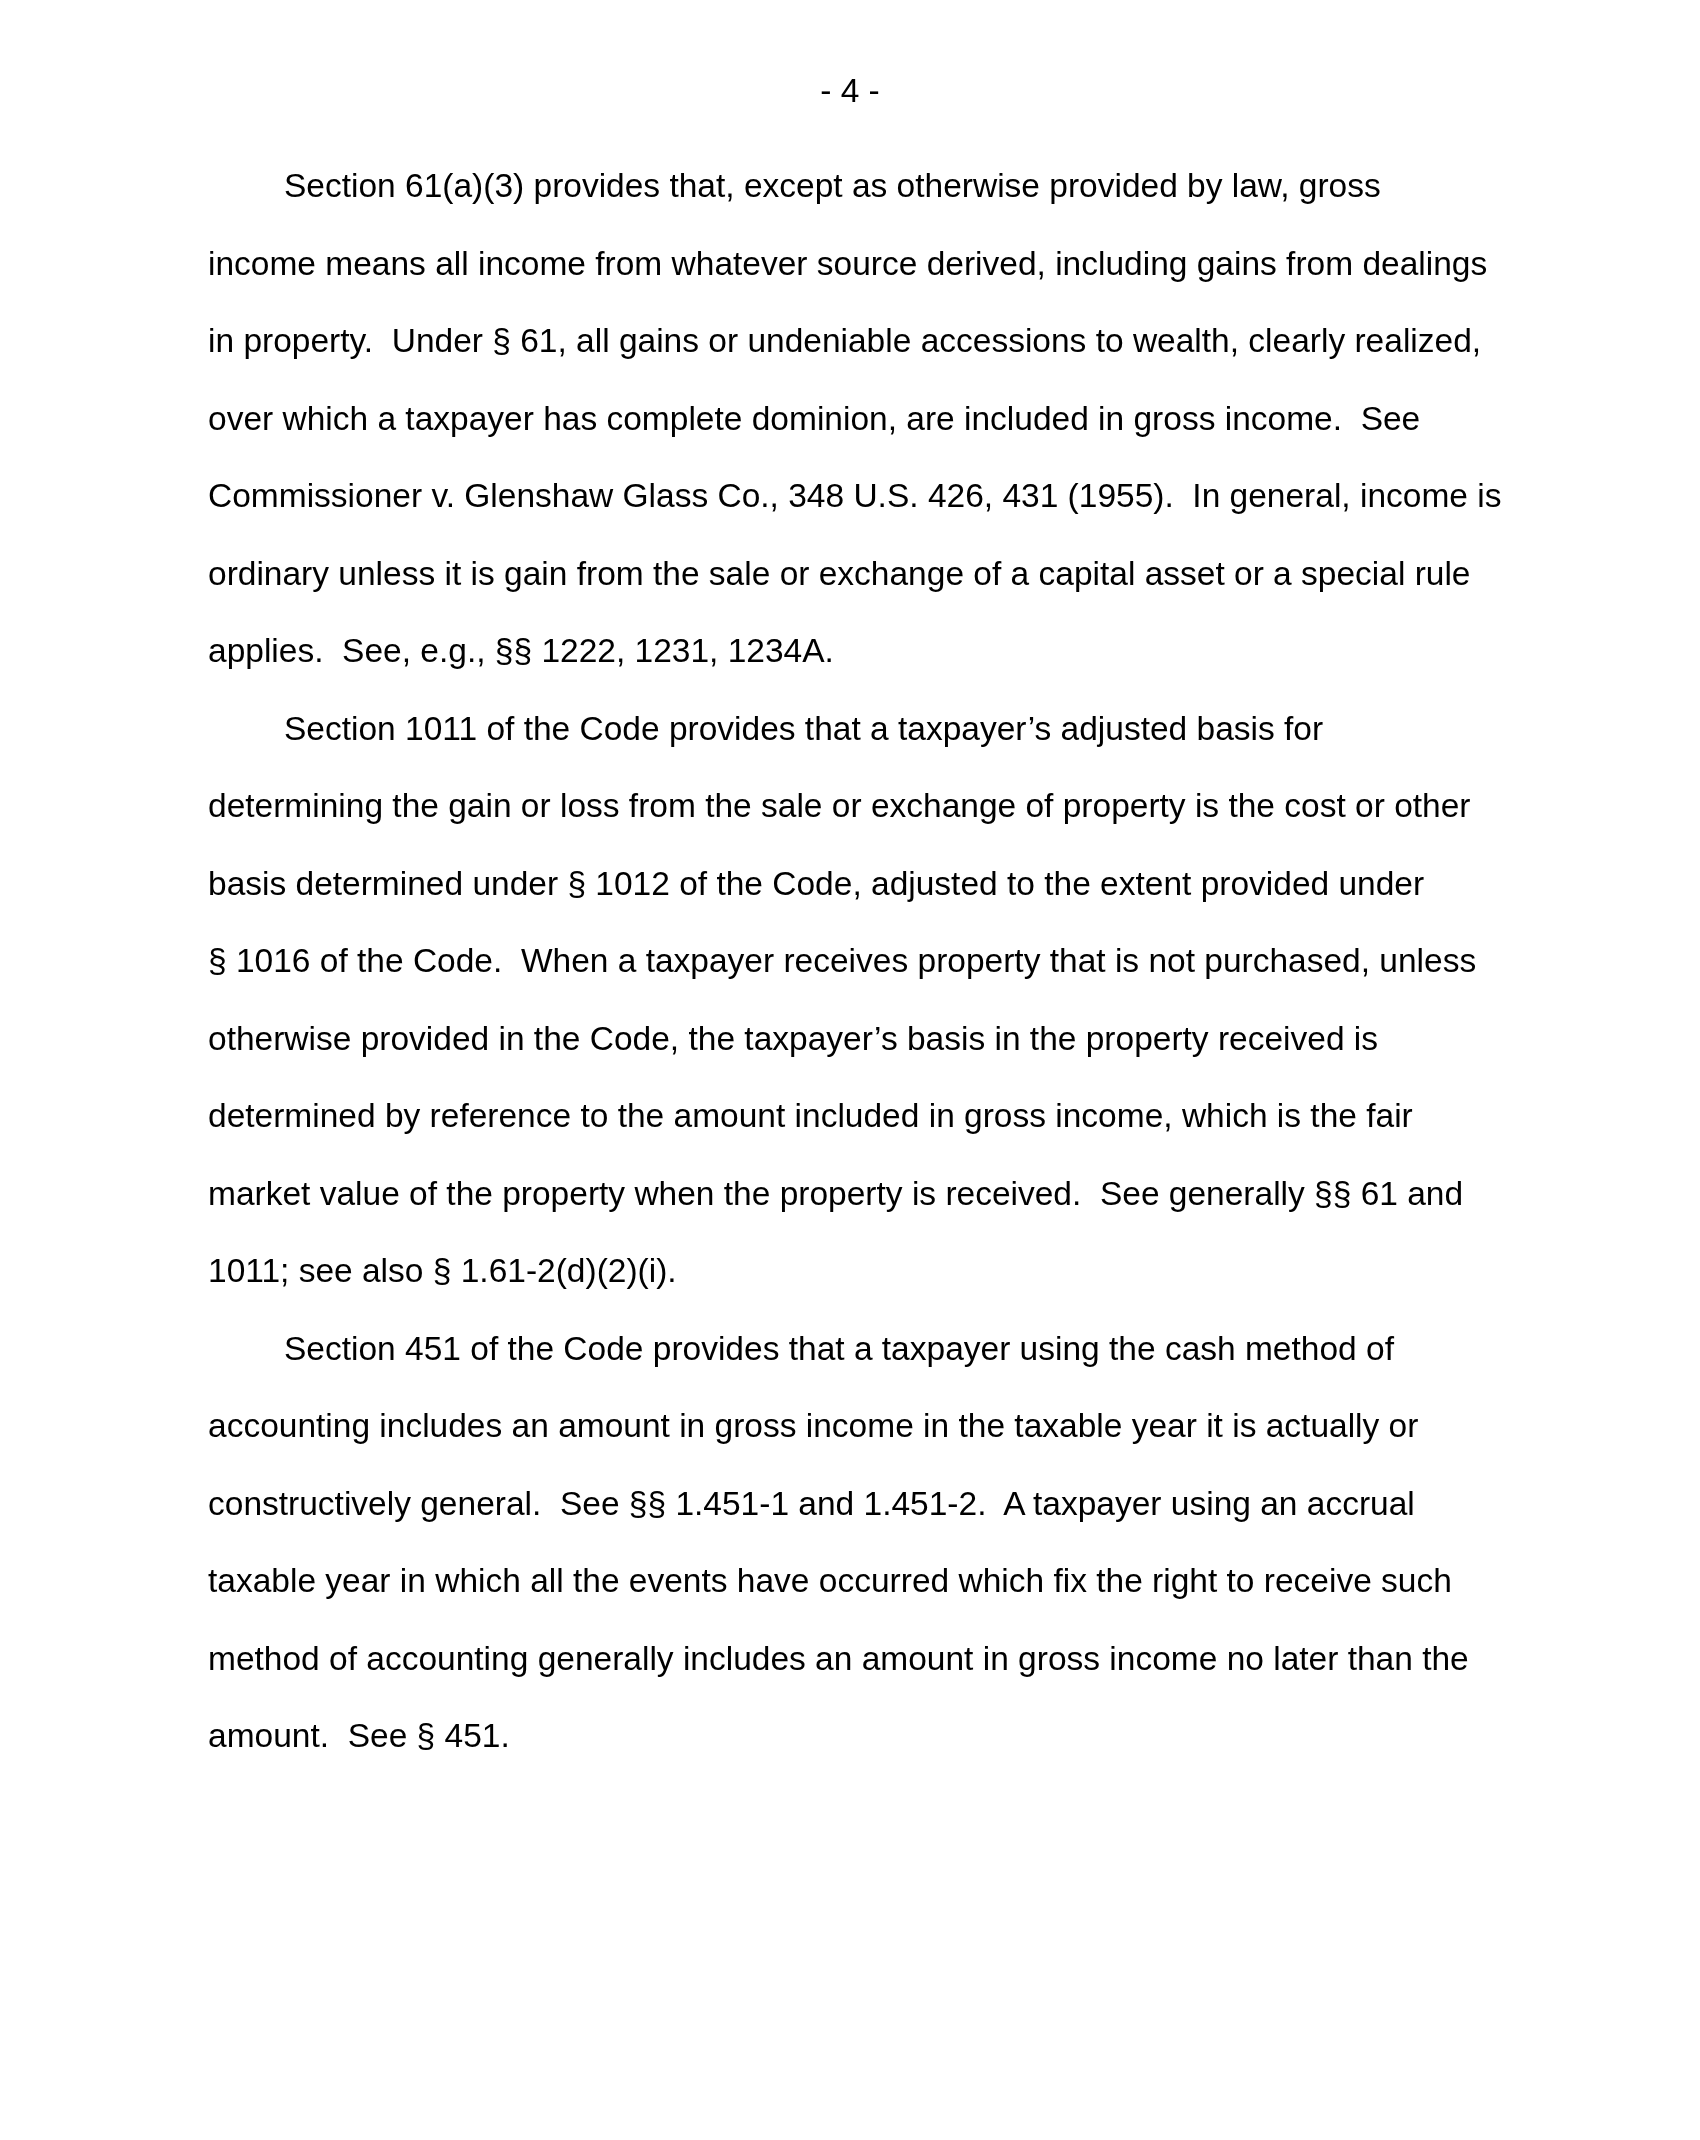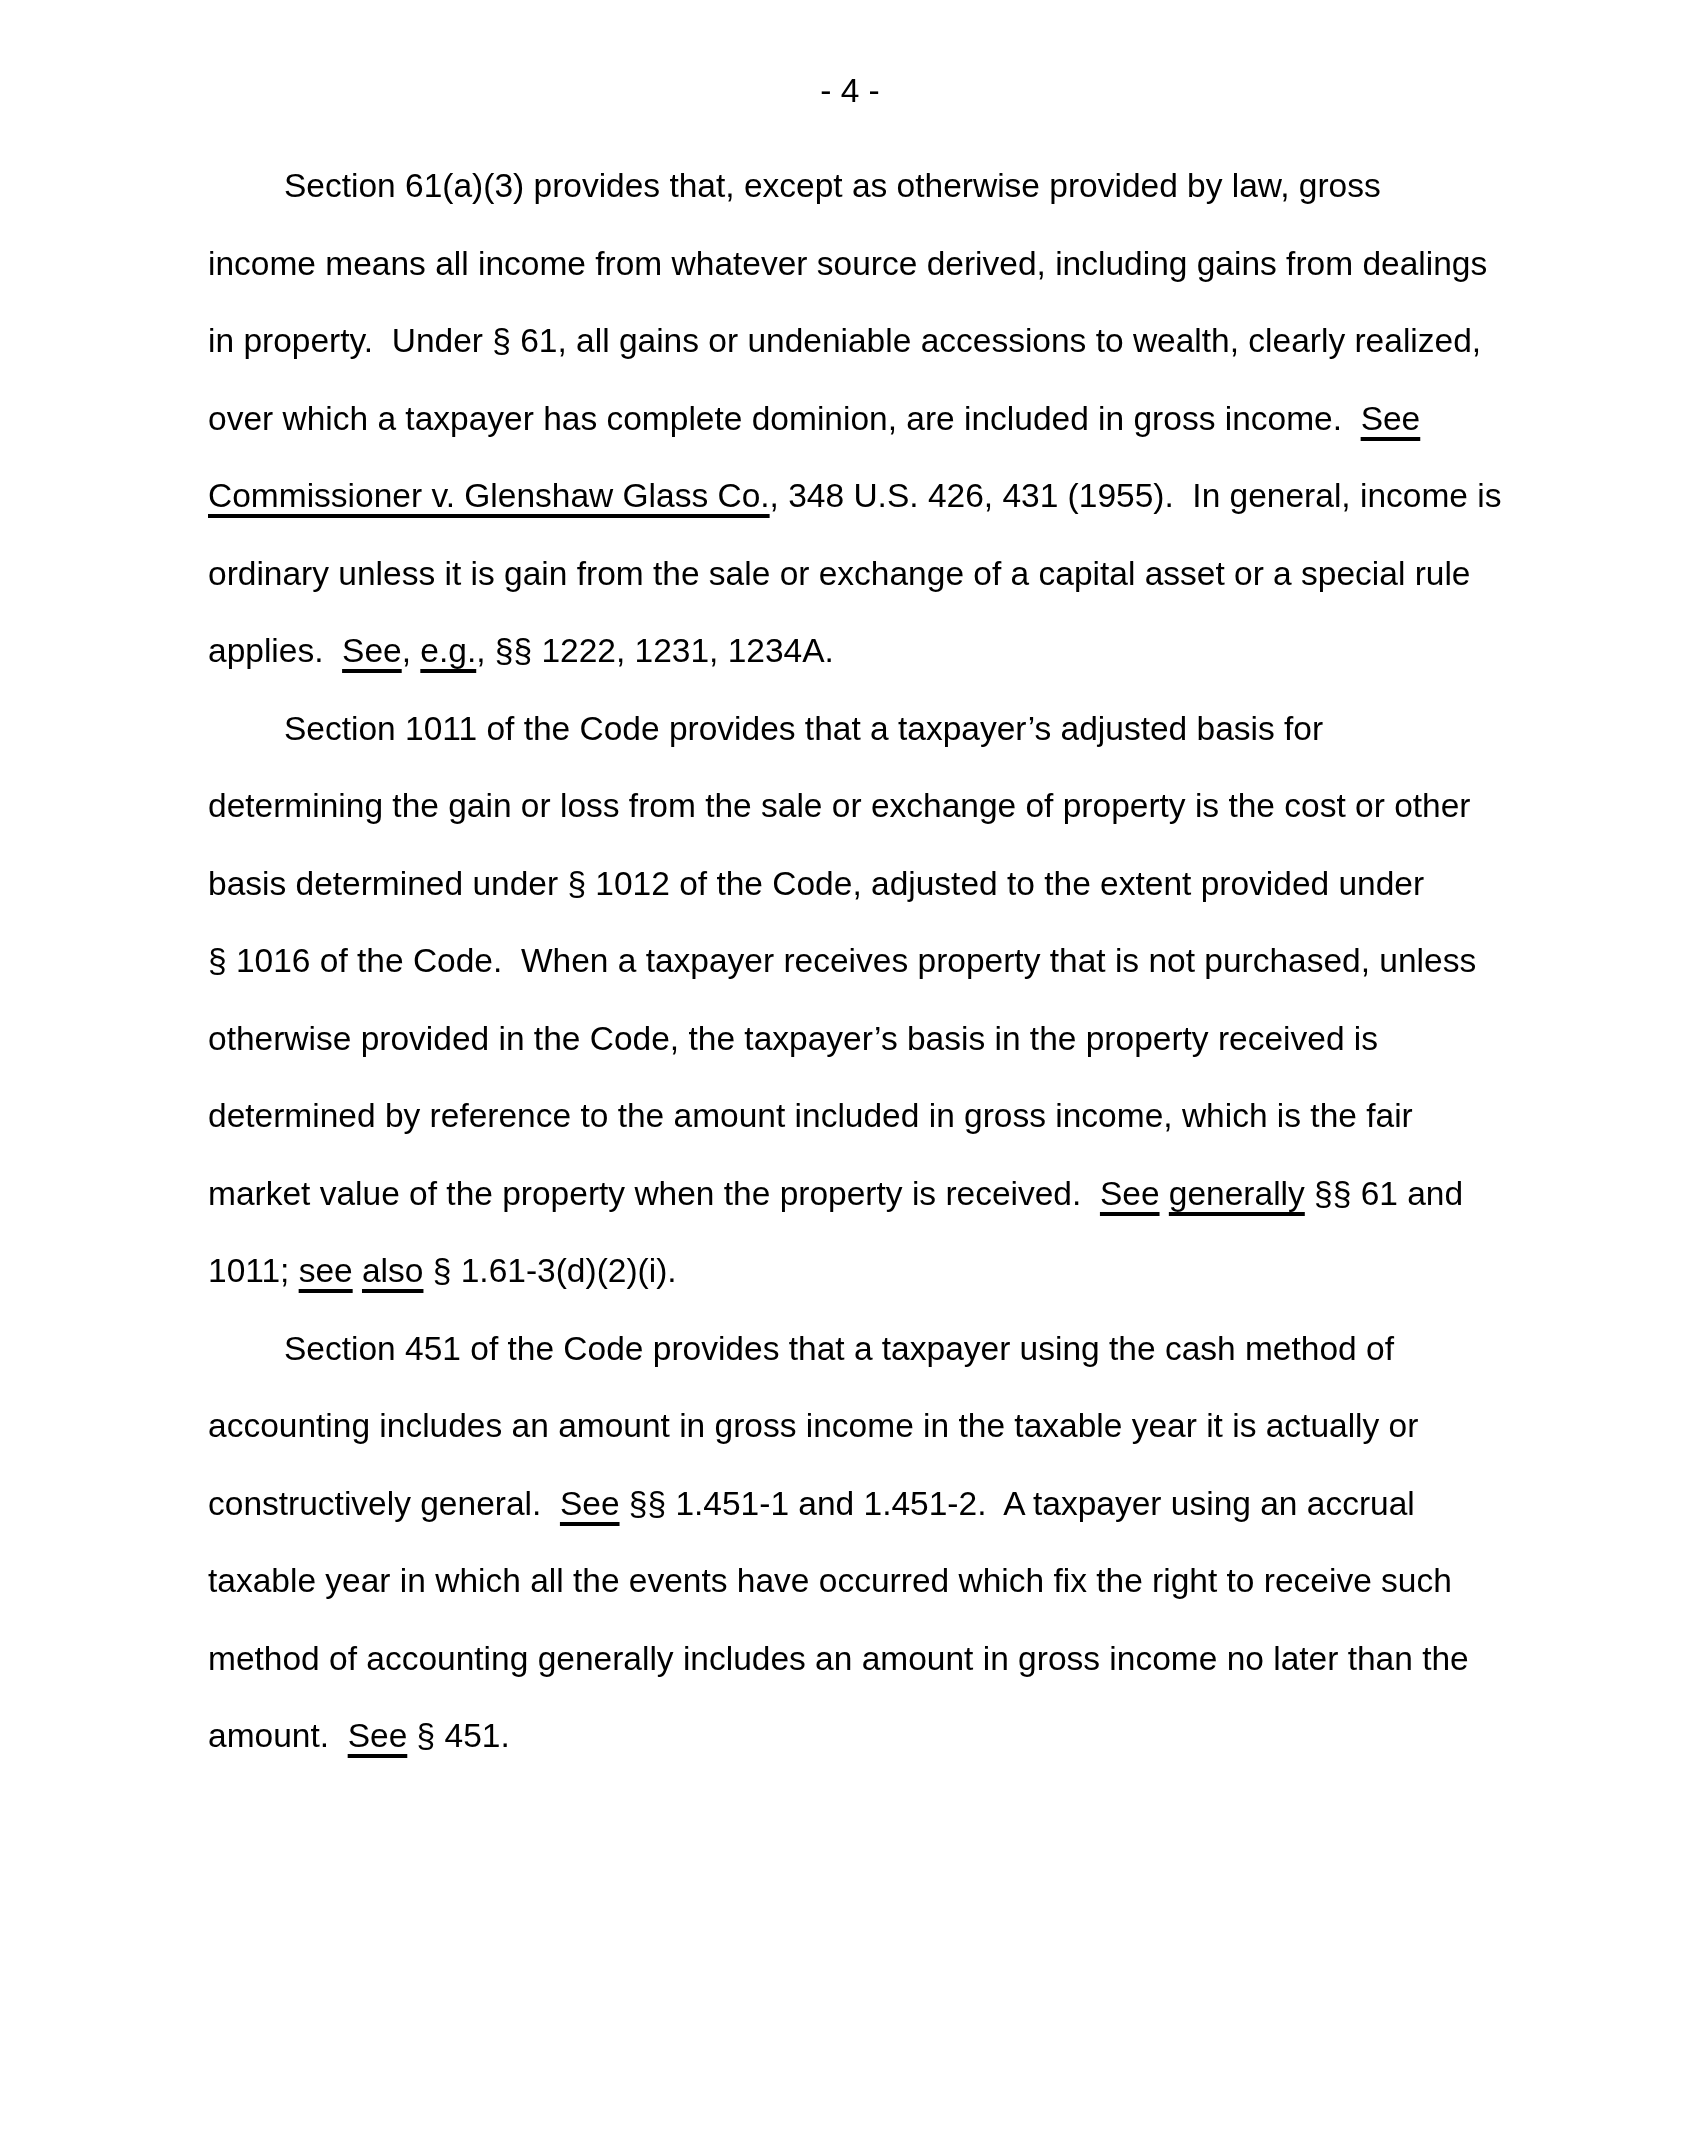--- a/index.html
+++ b/index.html
@@ -40,21 +40,20 @@
     font-size: 33.5px;
     white-space: pre;
   }
   .line.indent {
     padding-left: 76px;
   }
   .seg {
     white-space: pre;
   }
   .u {
-    text-decoration: underline;
     text-decoration-thickness: 3.5px;
     text-underline-offset: 7px;
   }
 </style>
 </head>
 <body>
 
 <div class="page">
   <div class="pagenum">- 4 -</div>
   <div class="doc-body">
@@ -68,21 +67,21 @@
         <div class="line"><span class="seg">applies.  </span><span class="seg u">See</span><span class="seg">, </span><span class="seg u">e.g.</span><span class="seg">, §§ 1222, 1231, 1234A.</span></div>
       </div>
       <div>
         <div class="line indent"><span class="seg">Section 1011 of the Code provides that a taxpayer’s adjusted basis for</span></div>
         <div class="line"><span class="seg">determining the gain or loss from the sale or exchange of property is the cost or other</span></div>
         <div class="line"><span class="seg">basis determined under § 1012 of the Code, adjusted to the extent provided under</span></div>
         <div class="line"><span class="seg">§ 1016 of the Code.  When a taxpayer receives property that is not purchased, unless</span></div>
         <div class="line"><span class="seg">otherwise provided in the Code, the taxpayer’s basis in the property received is</span></div>
         <div class="line"><span class="seg">determined by reference to the amount included in gross income, which is the fair</span></div>
         <div class="line"><span class="seg">market value of the property when the property is received.  </span><span class="seg u">See</span><span class="seg"> </span><span class="seg u">generally</span><span class="seg"> §§ 61 and</span></div>
-        <div class="line"><span class="seg">1011; </span><span class="seg u">see</span><span class="seg"> </span><span class="seg u">also</span><span class="seg"> § 1.61-3(d)(2)(i).</span></div>
+        <div class="line"><span class="seg">1011; </span><span class="seg u">see</span><span class="seg"> </span><span class="seg u">also</span><span class="seg"> § 1.61-2(d)(2)(i).</span></div>
       </div>
       <div>
         <div class="line indent"><span class="seg">Section 451 of the Code provides that a taxpayer using the cash method of</span></div>
         <div class="line"><span class="seg">accounting includes an amount in gross income in the taxable year it is actually or</span></div>
         <div class="line"><span class="seg">constructively general.  </span><span class="seg u">See</span><span class="seg"> §§ 1.451-1 and 1.451-2.  A taxpayer using an accrual</span></div>
         <div class="line"><span class="seg">taxable year in which all the events have occurred which fix the right to receive such</span></div>
         <div class="line"><span class="seg">method of accounting generally includes an amount in gross income no later than the</span></div>
         <div class="line"><span class="seg">amount.  </span><span class="seg u">See</span><span class="seg"> § 451.</span></div>
       </div>
     </div>

